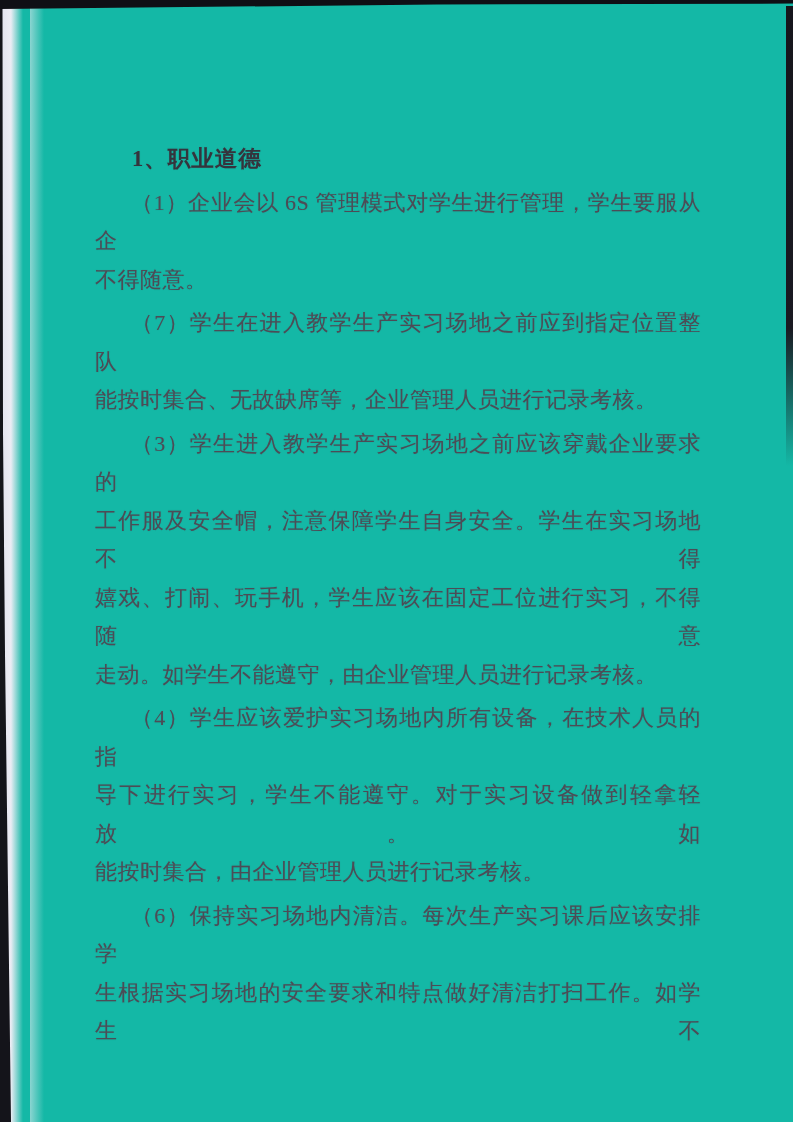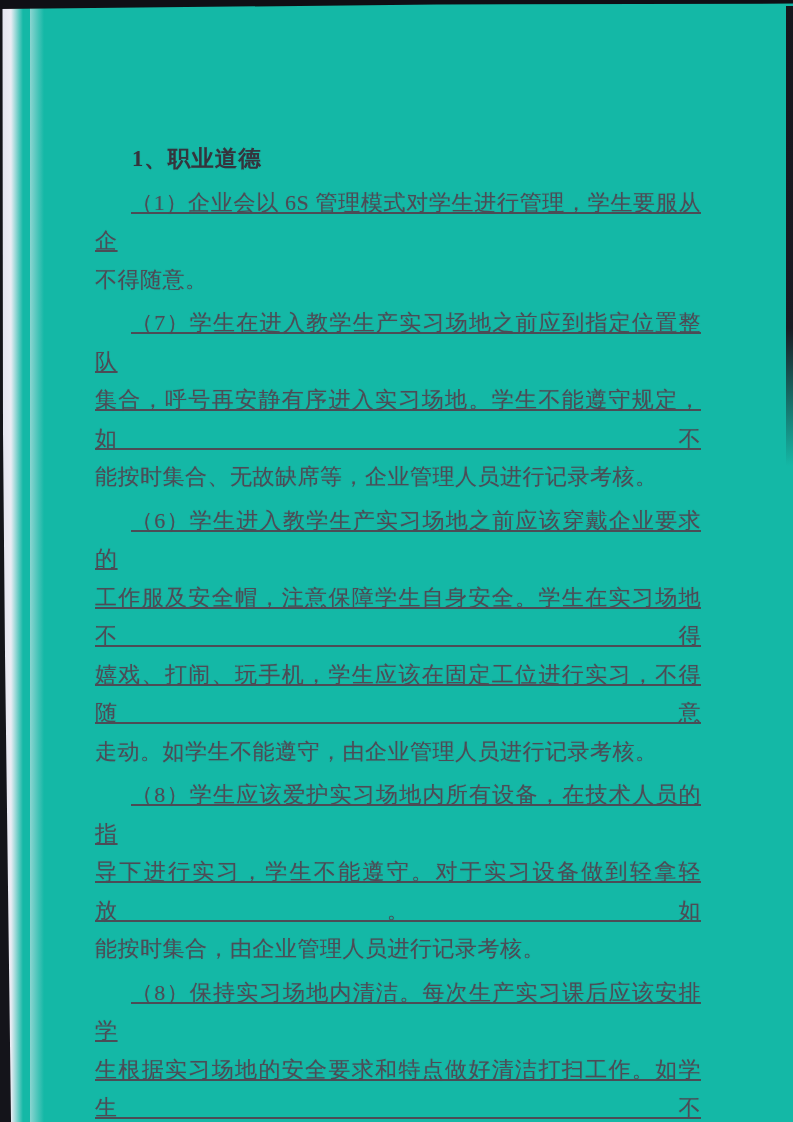--- a/index.html
+++ b/index.html
@@ -68,21 +68,21 @@
     padding-left: 37px;
     letter-spacing: 1px;
   }
   .para { margin: 0 0 5px 0; }
   .ln {
     display: block;
     line-height: 38.5px;
     text-align: justify;
     letter-spacing: 0.5px;
   }
-  .ln.fill { text-align-last: justify; text-decoration: underline; }
+  .ln.fill { text-align-last: justify; }
   .ln.first { text-indent: 36px; }
 </style>
 </head>
 <body>
 
 <div class="sheet">
   <div class="scan-left-band"></div>
   <div class="scan-left-band2"></div>
   <div class="scan-left-wedge"></div>
   <div class="scan-top"></div>
@@ -92,37 +92,36 @@
 
     <h2 class="heading">1、职业道德</h2>
 
     <p class="para">
       <span class="ln first fill">（1）企业会以 6S 管理模式对学生进行管理，学生要服从企</span>
       <span class="ln">不得随意。</span>
     </p>
 
     <p class="para">
       <span class="ln first fill">（7）学生在进入教学生产实习场地之前应到指定位置整队</span>
-      <span class="ln fill">集合，呼号再安静有序进入实习场地。学生不能遵守规定，如不</span>
       <span class="ln">能按时集合、无故缺席等，企业管理人员进行记录考核。</span>
     </p>
 
     <p class="para">
-      <span class="ln first fill">（6）学生进入教学生产实习场地之前应该穿戴企业要求的</span>
+      <span class="ln first fill">（3）学生进入教学生产实习场地之前应该穿戴企业要求的</span>
       <span class="ln fill">工作服及安全帽，注意保障学生自身安全。学生在实习场地不得</span>
       <span class="ln fill">嬉戏、打闹、玩手机，学生应该在固定工位进行实习，不得随意</span>
       <span class="ln">走动。如学生不能遵守，由企业管理人员进行记录考核。</span>
     </p>
 
     <p class="para">
-      <span class="ln first fill">（8）学生应该爱护实习场地内所有设备，在技术人员的指</span>
+      <span class="ln first fill">（4）学生应该爱护实习场地内所有设备，在技术人员的指</span>
       <span class="ln fill">导下进行实习，学生不能遵守。对于实习设备做到轻拿轻放。如</span>
       <span class="ln">能按时集合，由企业管理人员进行记录考核。</span>
     </p>
 
     <p class="para">
-      <span class="ln first fill">（8）保持实习场地内清洁。每次生产实习课后应该安排学</span>
+      <span class="ln first fill">（6）保持实习场地内清洁。每次生产实习课后应该安排学</span>
       <span class="ln fill">生根据实习场地的安全要求和特点做好清洁打扫工作。如学生不</span>
 
     </p>
 
   </div>
 </div>
 
 </body></html>

